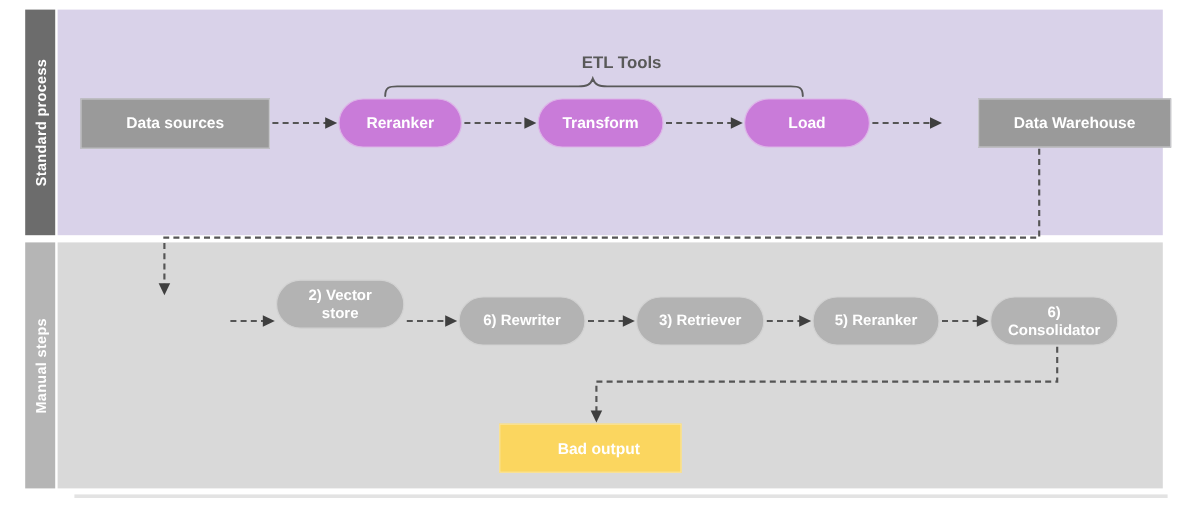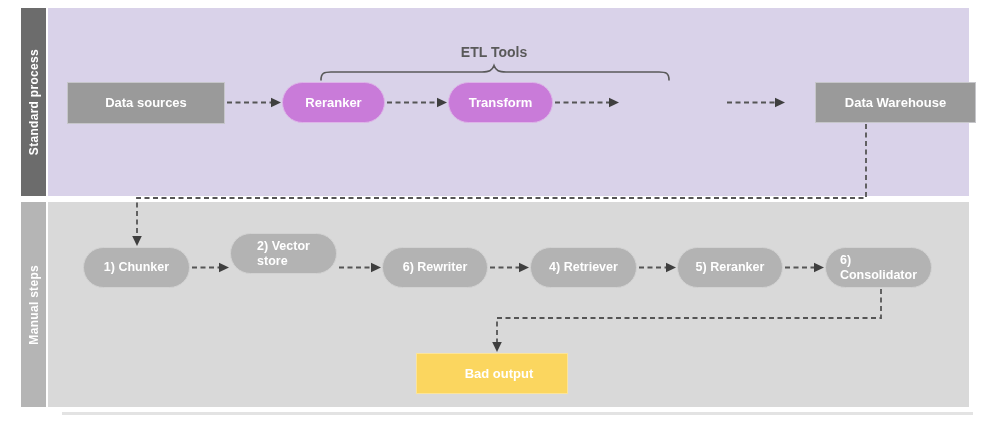--- a/index.html
+++ b/index.html
@@ -10,34 +10,34 @@
   .lane-bar{
     position:absolute;display:flex;align-items:center;justify-content:center;
   }
   .lane-bar .vlabel{
     writing-mode:vertical-rl;transform:rotate(180deg);
     color:#ffffff;font-weight:bold;font-size:12px;letter-spacing:.3px;white-space:nowrap;
   }
   .lane-bg{position:absolute;}
   .node{
     position:absolute;display:flex;align-items:center;justify-content:center;
-    color:#ffffff;font-weight:bold;font-size:13px;
+    color:#ffffff;font-weight:bold;font-size:13px;text-align:center;
     white-space:pre-line;line-height:1.2;box-sizing:border-box;
   }
   .box{background:var(--process-node);border:1px solid #c6c6ca;}
   .pill{
     border-radius:22px;background:var(--etl-node);border:1.5px solid #ddb4e8;
   }
   .gray-pill{
     border-radius:22px;background:var(--manual-node);border:1.5px solid #d2d2d2;
     font-size:12.5px;
   }
   .bad{background:var(--bad-output-node);border:1.5px solid #fbe49b;}
   #etl-label{
-    position:absolute;left:434px;top:44px;width:120px;text-align:center;
+    position:absolute;left:458px;top:44px;width:120px;text-align:center;
     color:var(--label-text);font-weight:bold;font-size:14px;
   }
   #connectors{position:absolute;left:0;top:0;pointer-events:none;}
   .divider{position:absolute;background:#e3e3e3;}
 </style>
 </head>
 <body>
 
 <div id="canvas">
 
@@ -91,36 +91,36 @@
 
   <div class="node box" style="left:67px;top:82px;width:158px;height:42px;">
     <span>Data sources</span>
   </div>
   <div class="node pill" style="left:282px;top:82px;width:103px;height:41px;">
     <span>Reranker</span>
   </div>
   <div class="node pill" style="left:448px;top:82px;width:105px;height:41px;">
     <span>Transform</span>
   </div>
+  <div class="node pill" style="left:620px;top:82px;width:105px;height:41px;">
+    <span>Load</span>
+  </div>
   <div class="node box" style="left:786px;top:82px;width:161px;height:41px;margin-left:29px;">
     <span>Data Warehouse</span>
   </div>
 
-  <div class="node gray-pill" style="left:83px;top:247px;width:107px;height:41px;">
-    <span>1) Chunker</span>
-  </div>
   <div class="node gray-pill" style="left:230px;top:233px;width:107px;height:41px;">
     <span>2) Vector
 store</span>
   </div>
   <div class="node gray-pill" style="left:382px;top:247px;width:106px;height:41px;">
     <span>6) Rewriter</span>
   </div>
   <div class="node gray-pill" style="left:530px;top:247px;width:107px;height:41px;">
-    <span>4) Retriever</span>
+    <span>3) Retriever</span>
   </div>
   <div class="node gray-pill" style="left:677px;top:247px;width:106px;height:41px;">
     <span>5) Reranker</span>
   </div>
   <div class="node gray-pill" style="left:825px;top:247px;width:107px;height:41px;">
     <span>6)
 Consolidator</span>
   </div>
 
   <div class="node bad" style="left:416px;top:353px;width:152px;height:41px;padding-left:14px;">

